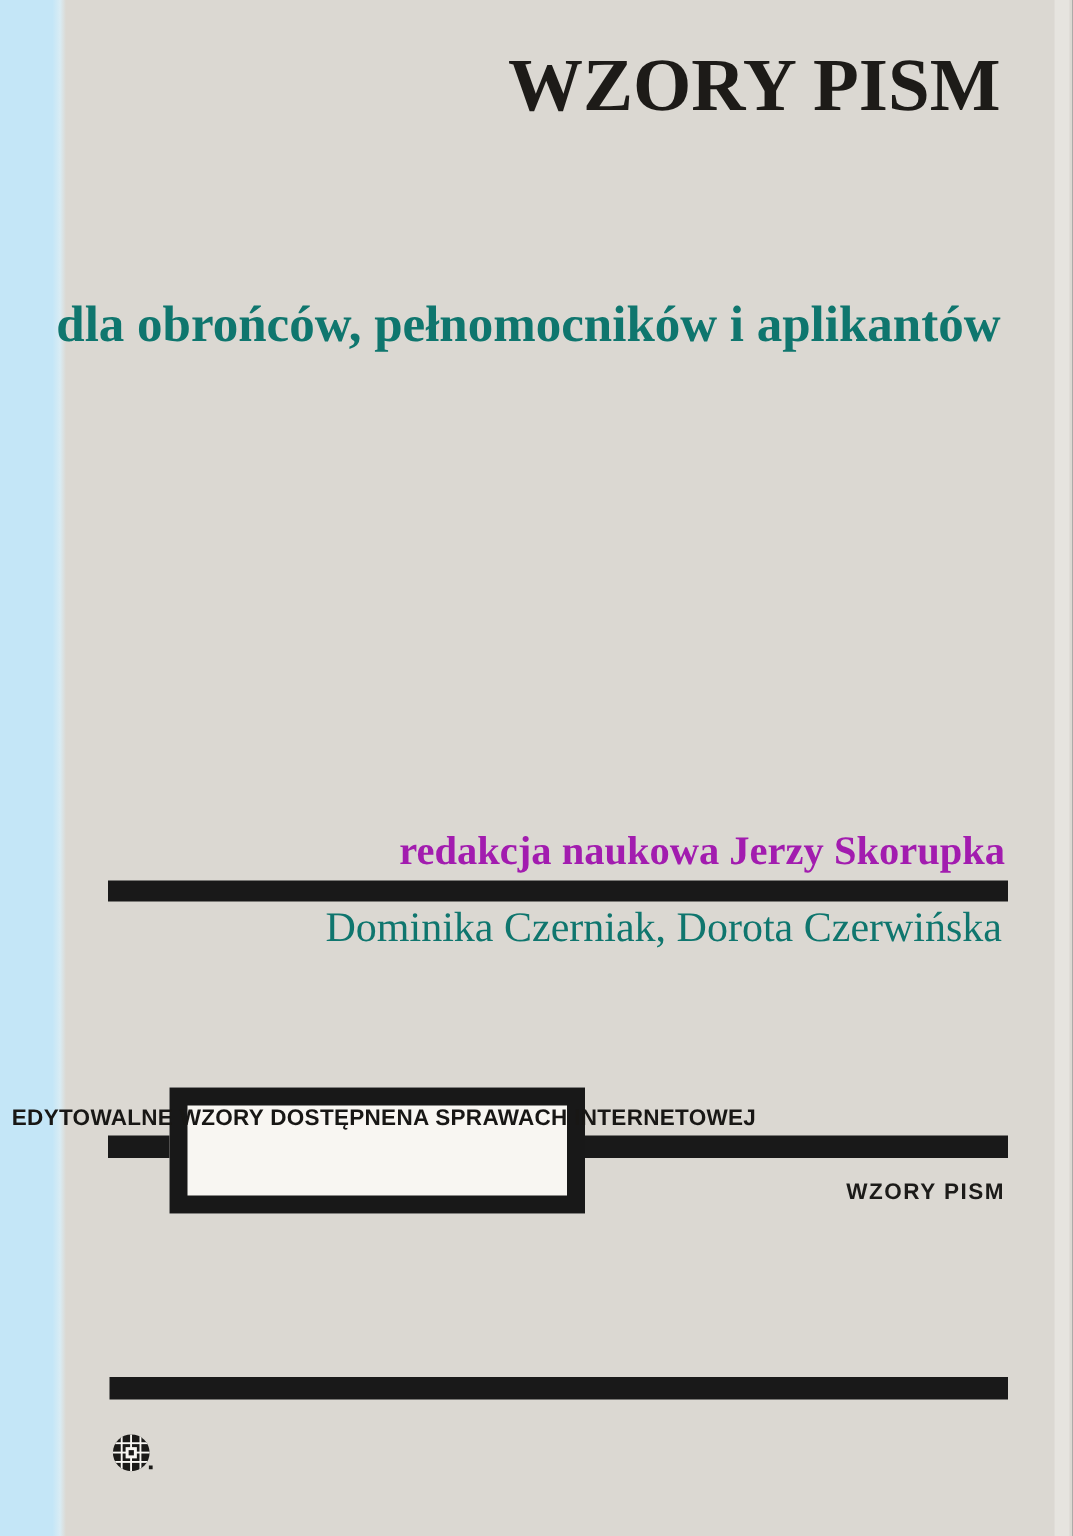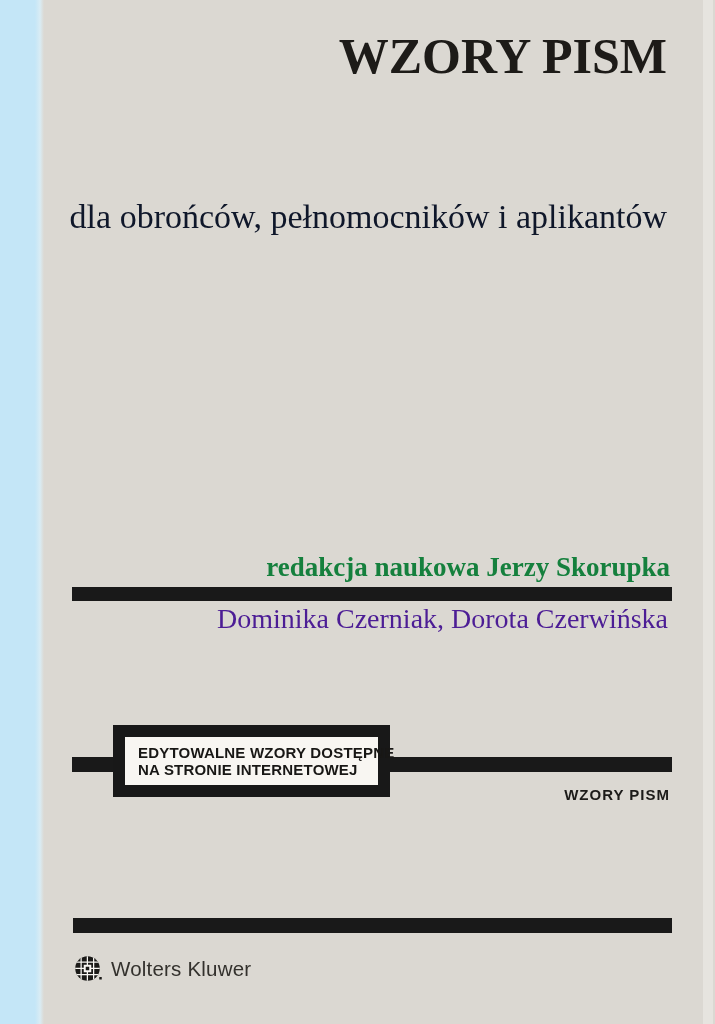--- a/index.html
+++ b/index.html
@@ -20,44 +20,44 @@
   }
   .title-block {
     position: absolute; top: 31px; right: 48px;
     text-align: right;
     font-weight: 700; font-size: 50px; line-height: 51px;
     color: #1d1b18; letter-spacing: 0px; white-space: nowrap;
   }
   .subtitle {
     position: absolute; top: 197px; right: 48px;
     text-align: right;
-    font-weight: 400; font-size: 34px; line-height: 40px;
-    color: #0f172a; white-space: nowrap;
+    font-weight: 700; font-size: 34px; line-height: 40px;
+    color: #0f766e; white-space: nowrap;
   }
   .editor-line {
     position: absolute; top: 551px; right: 45px;
     font-weight: 700; font-size: 27px; line-height: 32px;
-    color: #15803d; white-space: nowrap;
+    color: #a21caf; white-space: nowrap;
   }
   .rule { position: absolute; background: #191919; }
   .rule-mid    { left: 72px; top: 587px; width: 600px; height: 14px; }
   .rule-badge  { left: 72px; top: 757px; width: 600px; height: 15px; }
   .rule-bottom { left: 73px; top: 918px; width: 599px; height: 15px; }
   .authors-line {
     position: absolute; top: 602px; right: 47px;
     font-weight: 400; font-size: 28px; line-height: 34px;
-    color: #4c1d95; white-space: nowrap;
+    color: #0f766e; white-space: nowrap;
   }
   .badge-box {
     position: absolute; left: 113px; top: 725px;
-    width: 277px; height: 72px;
+    width: 277px; height: 84px;
     box-sizing: border-box;
     border: 12px solid #181818;
     background: #f8f6f2;
-    display: flex; flex-direction: column; justify-content: center;
+    display: flex; flex-direction: row; justify-content: center;
     padding-left: 13px; padding-right: 4px;
   }
   .badge-line {
     font-family: "Liberation Sans", "DejaVu Sans", sans-serif;
     font-weight: 700; font-size: 15px; line-height: 17.5px;
     letter-spacing: 0.2px; color: #181715; white-space: nowrap;
   }
   .series-label {
     position: absolute; top: 786px; right: 45px;
     font-family: "Liberation Sans", "DejaVu Sans", sans-serif;
@@ -93,21 +93,21 @@
   <div class="editor-line">redakcja naukowa Jerzy Skorupka</div>
 
   <div class="rule rule-mid"></div>
 
   <div class="authors-line">Dominika Czerniak, Dorota Czerwińska</div>
 
   <div class="rule rule-badge"></div>
 
   <div class="badge-box">
     <div class="badge-line">EDYTOWALNE WZORY DOSTĘPNE</div>
-    <div class="badge-line">NA STRONIE INTERNETOWEJ</div>
+    <div class="badge-line">NA SPRAWACH INTERNETOWEJ</div>
   </div>
 
   <div class="series-label">WZORY PISM</div>
 
   <div class="rule rule-bottom"></div>
 
   <div class="publisher">
     <svg class="publisher-icon" viewBox="0 0 112 104" xmlns="http://www.w3.org/2000/svg" aria-hidden="true">
       <defs>
         <clipPath id="wkcircle">
@@ -120,16 +120,15 @@
         <rect x="47" y="0" width="5" height="100" fill="#f8f6f2"></rect>
         <rect x="72" y="0" width="5" height="100" fill="#f8f6f2"></rect>
         <rect x="0" y="22" width="100" height="5" fill="#f8f6f2"></rect>
         <rect x="0" y="47" width="100" height="5" fill="#f8f6f2"></rect>
         <rect x="0" y="72" width="100" height="5" fill="#f8f6f2"></rect>
       </g>
       <rect x="35" y="35" width="30" height="30" fill="#f8f6f2"></rect>
       <rect x="43" y="43" width="14" height="14" fill="#1b1a18"></rect>
       <rect x="97" y="84" width="10" height="10" fill="#1b1a18"></rect>
     </svg>
-    <span class="publisher-name">Wolters Kluwer</span>
   </div>
 
 </div>
 
 </body></html>

